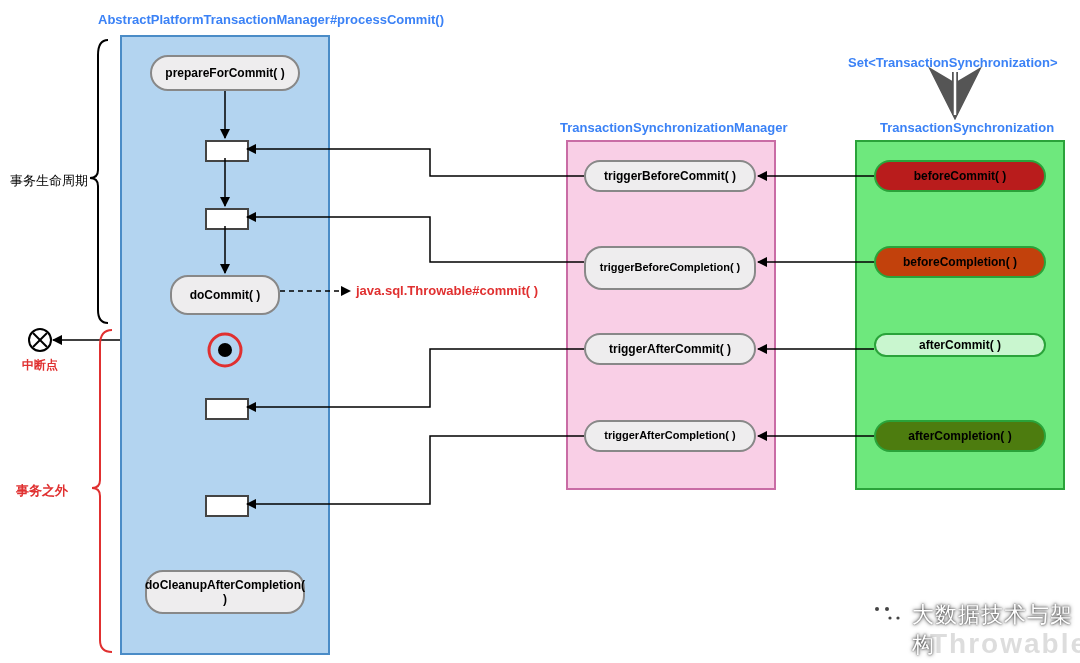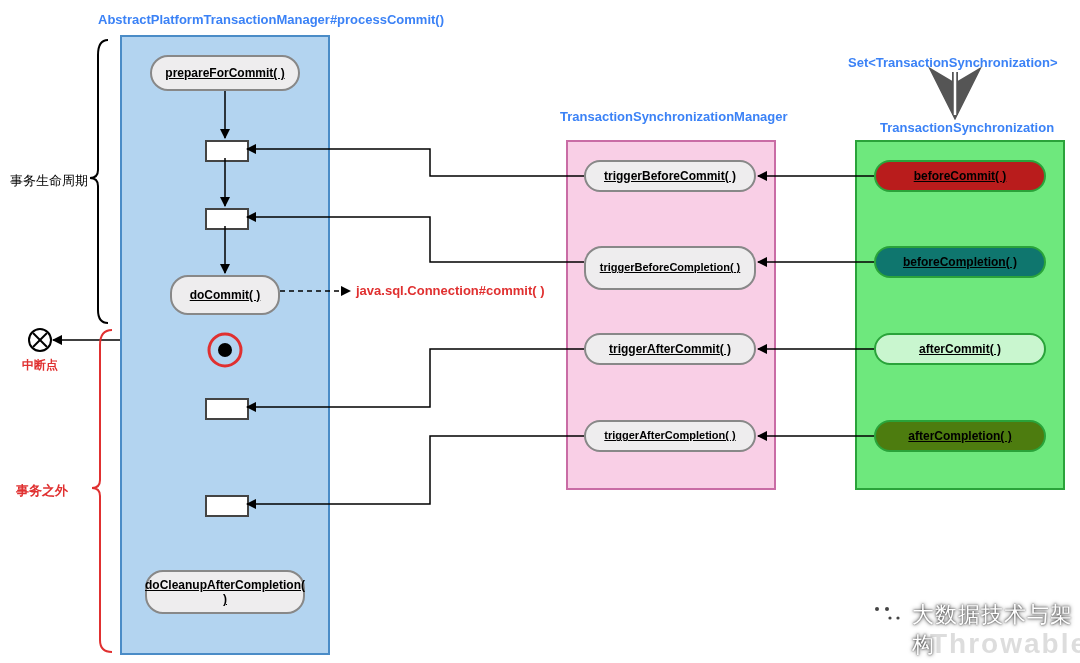--- a/index.html
+++ b/index.html
@@ -47,21 +47,20 @@
     border: 2px solid #888;
     border-radius: 18px;
     font-size: 12px;
     font-weight: bold;
     text-align: center;
     display: flex;
     align-items: center;
     justify-content: center;
     box-sizing: border-box;
     line-height: 1.2;
-    text-decoration: underline;
   }
   .small-rect {
     position: absolute;
     background: #fff;
     border: 2px solid #444;
     width: 40px;
     height: 18px;
   }
   .title {
     position: absolute;
@@ -98,21 +97,21 @@
   svg.overlay {
     position: absolute;
     left: 0; top: 0;
     pointer-events: none;
   }
 </style>
 </head>
 <body>
 
 <div class="title" style="left:98px; top:12px">AbstractPlatformTransactionManager#processCommit()</div>
-<div class="title" style="left:560px; top:109px">TransactionSynchronizationManager</div>
+<div class="title" style="left:560px; top:120px">TransactionSynchronizationManager</div>
 <div class="title" style="left:880px; top:120px">TransactionSynchronization</div>
 <div class="title" style="left:848px; top:55px">Set&lt;TransactionSynchronization&gt;</div>
 
 <div class="container blue-container"></div>
 <div class="container pink-container"></div>
 <div class="container green-container"></div>
 
 <div class="pill" style="left:150px; top:55px; width:150px; height:36px">prepareForCommit( )</div>
 <div class="small-rect" style="left:205px; top:140px"></div>
 <div class="small-rect" style="left:205px; top:208px"></div>
@@ -128,25 +127,25 @@
 <div class="small-rect" style="left:205px; top:398px"></div>
 <div class="small-rect" style="left:205px; top:495px"></div>
 <div class="pill" style="left:145px; top:570px; width:160px; height:44px; padding:0 10px">doCleanupAfterCompletion( )</div>
 
 <div class="pill" style="left:584px; top:160px; width:172px; height:32px">triggerBeforeCommit( )</div>
 <div class="pill" style="left:584px; top:246px; width:172px; height:44px; font-size:11px">triggerBeforeCompletion( )</div>
 <div class="pill" style="left:584px; top:333px; width:172px; height:32px">triggerAfterCommit( )</div>
 <div class="pill" style="left:584px; top:420px; width:172px; height:32px; font-size:11px">triggerAfterCompletion( )</div>
 
 <div class="pill" style="background:#b91c1c; border-color:#2aa33a; left:874px; top:160px; width:172px; height:32px">beforeCommit( )</div>
-<div class="pill" style="background:#0f766e; border-color:#2aa33a; left:874px; top:246px; width:172px; height:32px">beforeCompletion( )</div>
-<div class="pill" style="background:#c9f6cf; border-color:#2aa33a; left:874px; top:333px; width:172px; height:32px">afterCommit( )</div>
+<div class="pill" style="background:#c2410c; border-color:#2aa33a; left:874px; top:246px; width:172px; height:32px">beforeCompletion( )</div>
+<div class="pill" style="background:#c9f6cf; border-color:#2aa33a; left:874px; top:333px; width:172px; height:24px">afterCommit( )</div>
 <div class="pill" style="background:#4d7c0f; border-color:#2aa33a; left:874px; top:420px; width:172px; height:32px">afterCompletion( )</div>
 
-<div class="red-text" style="left:356px; top:283px">java.sql.Connection#commit( )</div>
+<div class="red-text" style="left:356px; top:283px">java.sql.Throwable#commit( )</div>
 <div class="red-text" style="left:22px; top:357px; font-size:12px">中断点</div>
 <div class="red-text" style="left:16px; top:482px; font-size:13px">事务之外</div>
 <div class="ann-text" style="left:10px; top:172px">事务生命周期</div>
 
 <svg class="overlay" width="1080" height="663">
   <defs>
     <marker id="arrow" viewBox="0 0 10 10" refX="9" refY="5" markerWidth="7" markerHeight="7" orient="auto">
       <path d="M0,0 L10,5 L0,10 z" fill="#000"></path>
     </marker>
     <marker id="arrowOpen" viewBox="0 0 10 10" refX="9" refY="5" markerWidth="9" markerHeight="9" orient="auto">

